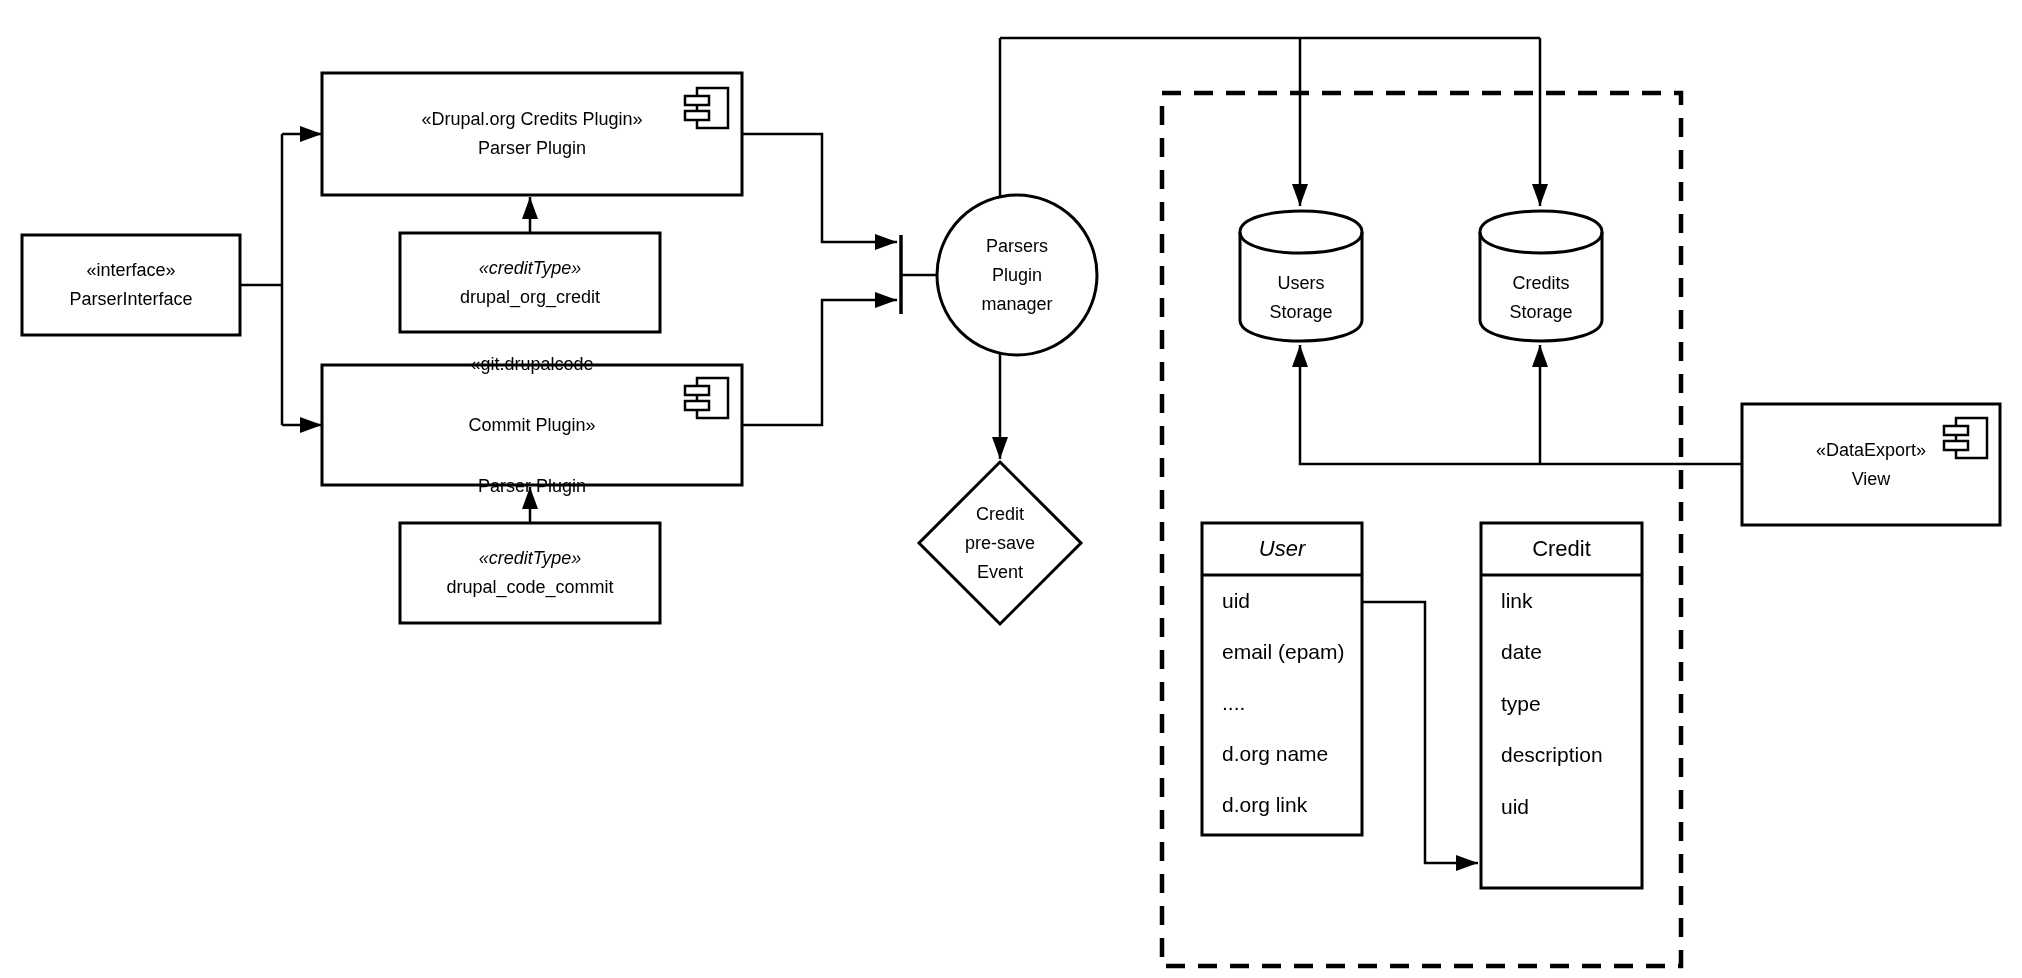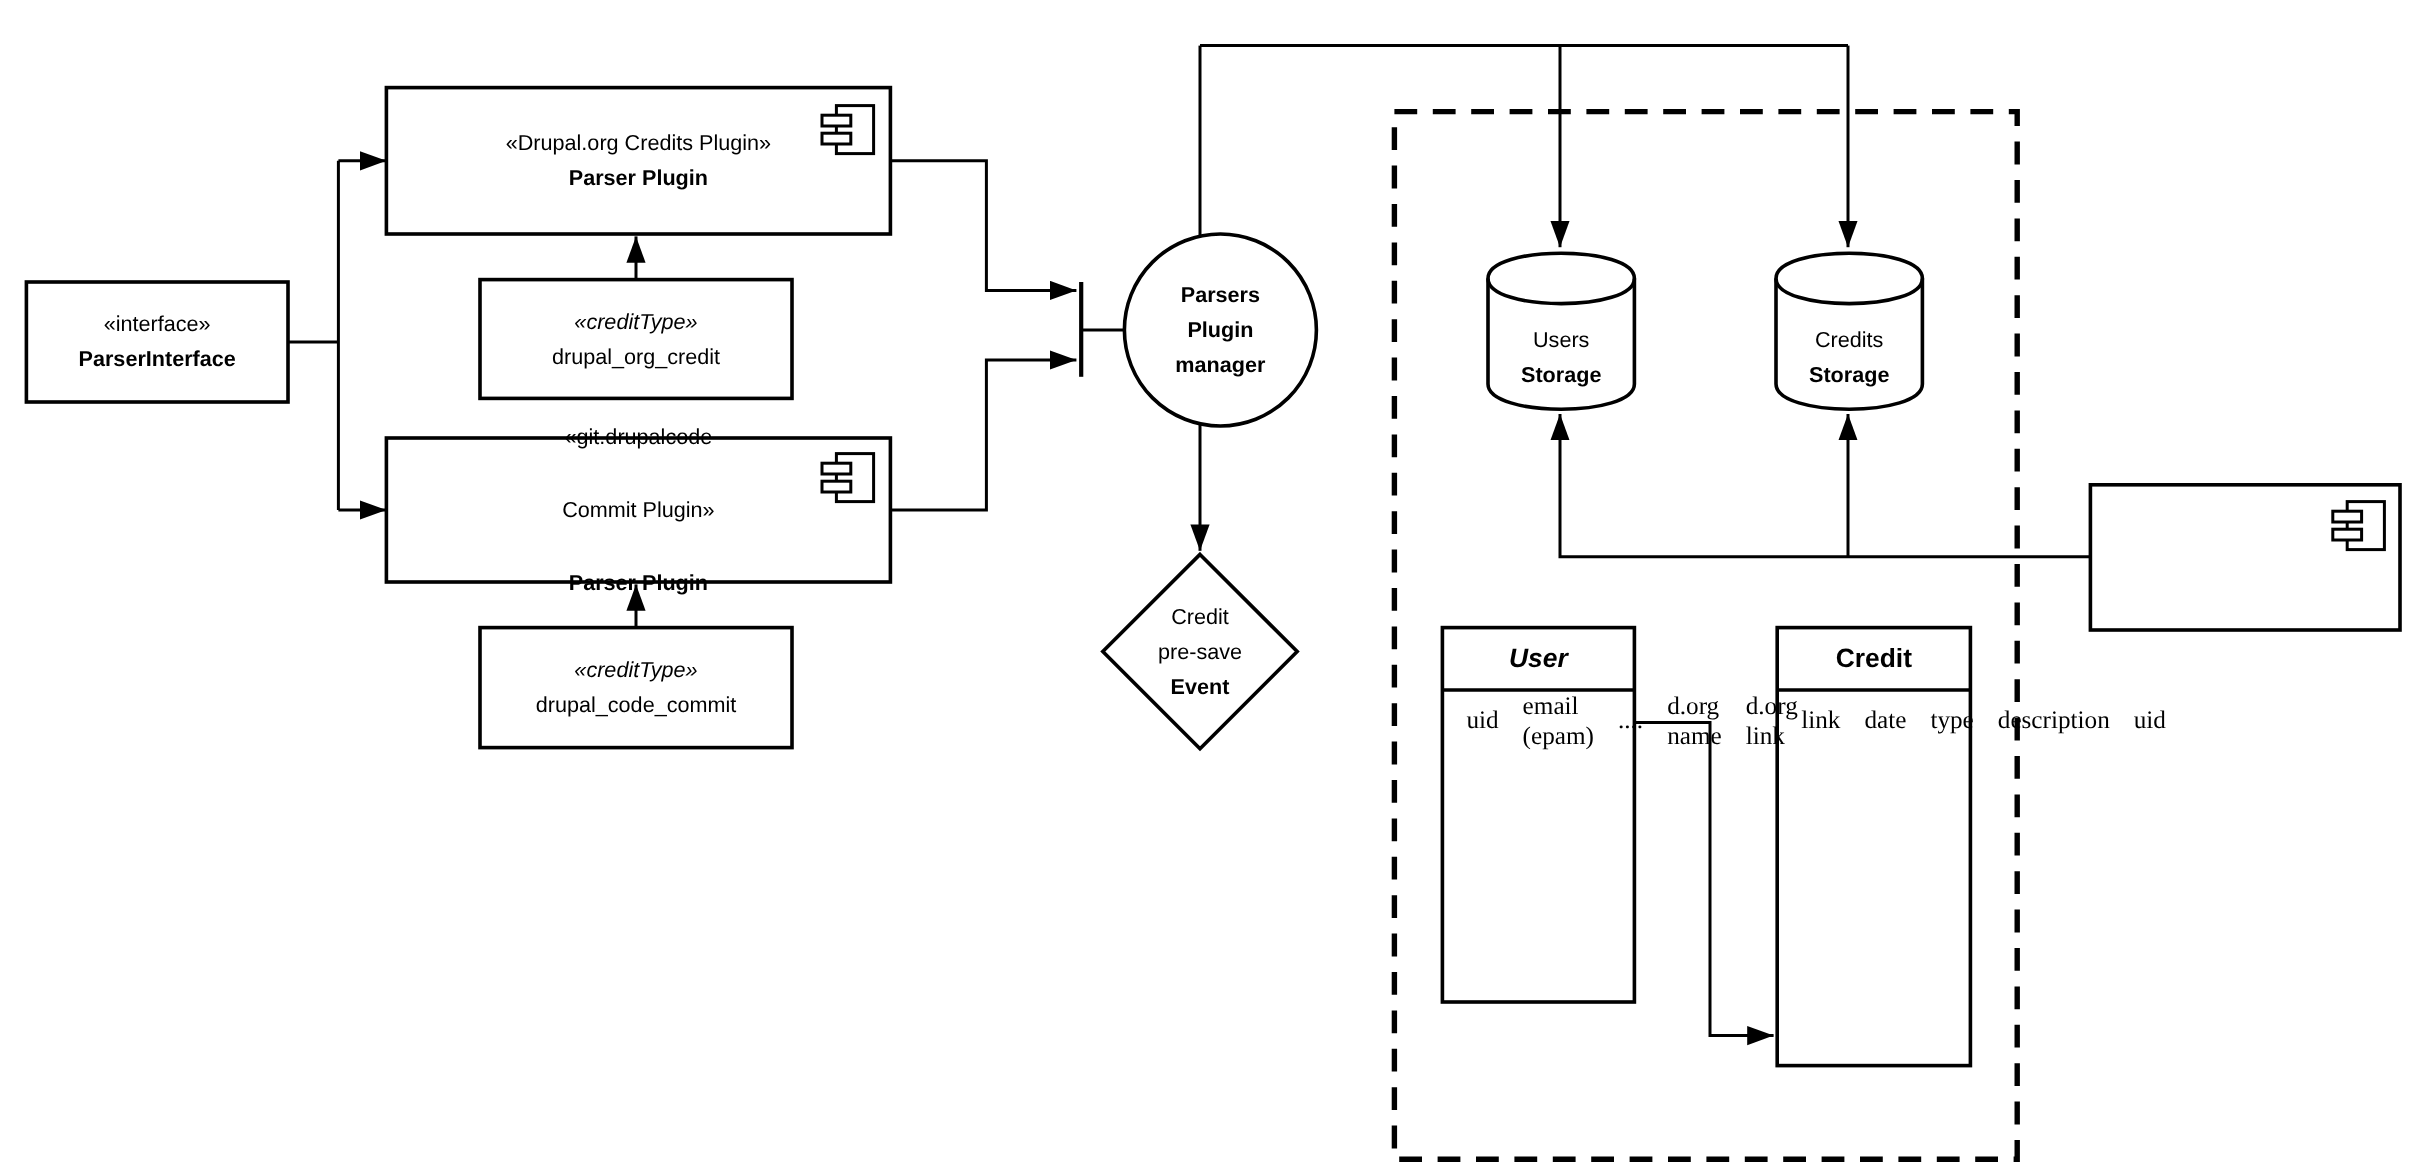--- a/index.html
+++ b/index.html
@@ -25,29 +25,29 @@
     display: flex;
     flex-direction: column;
     align-items: center;
     justify-content: center;
     text-align: center;
     color: #000000;
     font-size: 18px;
     line-height: 29px;
     pointer-events: none;
   }
-  .bold   { font-weight: bold; }
+  .bold   { font-weight: normal; }
   .italic { font-style: italic; }
   .rows {
     position: absolute;
     display: flex;
+    flex-direction: column;
     color: #000000;
     font-size: 21px;
     pointer-events: none;
-    font-family: Liberation Serif, serif;
   }
   .rows .row {
     display: flex;
     align-items: center;
     padding-left: 20px;
   }
   .table-title {
     position: absolute;
     display: flex;
     align-items: center;
@@ -213,14 +213,18 @@
   <div class="table-title bold" style="left:1481px; top:523px; width:161px; height:52px;">Credit</div>
 
   <div class="rows" style="left:1481px; top:575px; width:161px;">
     <div class="row" style="height:51.5px;">link</div>
     <div class="row" style="height:51.5px;">date</div>
     <div class="row" style="height:51.5px;">type</div>
     <div class="row" style="height:51.5px;">description</div>
     <div class="row" style="height:51.5px;">uid</div>
   </div>
 
+  <div class="label" style="left:1742px; top:404px; width:258px; height:121px;">
+    <div>«DataExport»</div>
+    <div class="bold">View</div>
+  </div>
 
 </div>
 
 </body></html>

